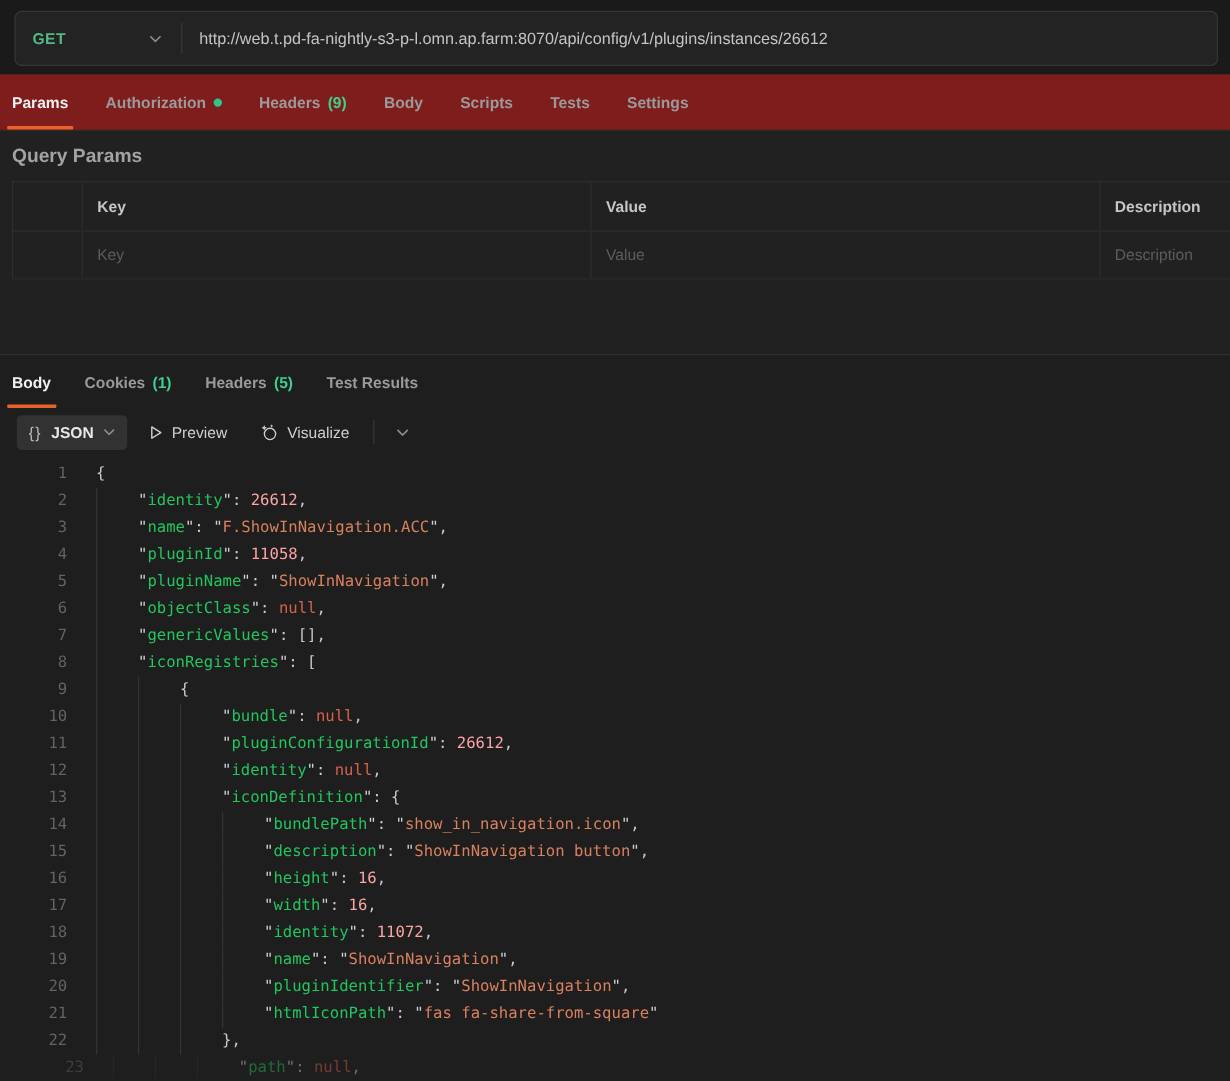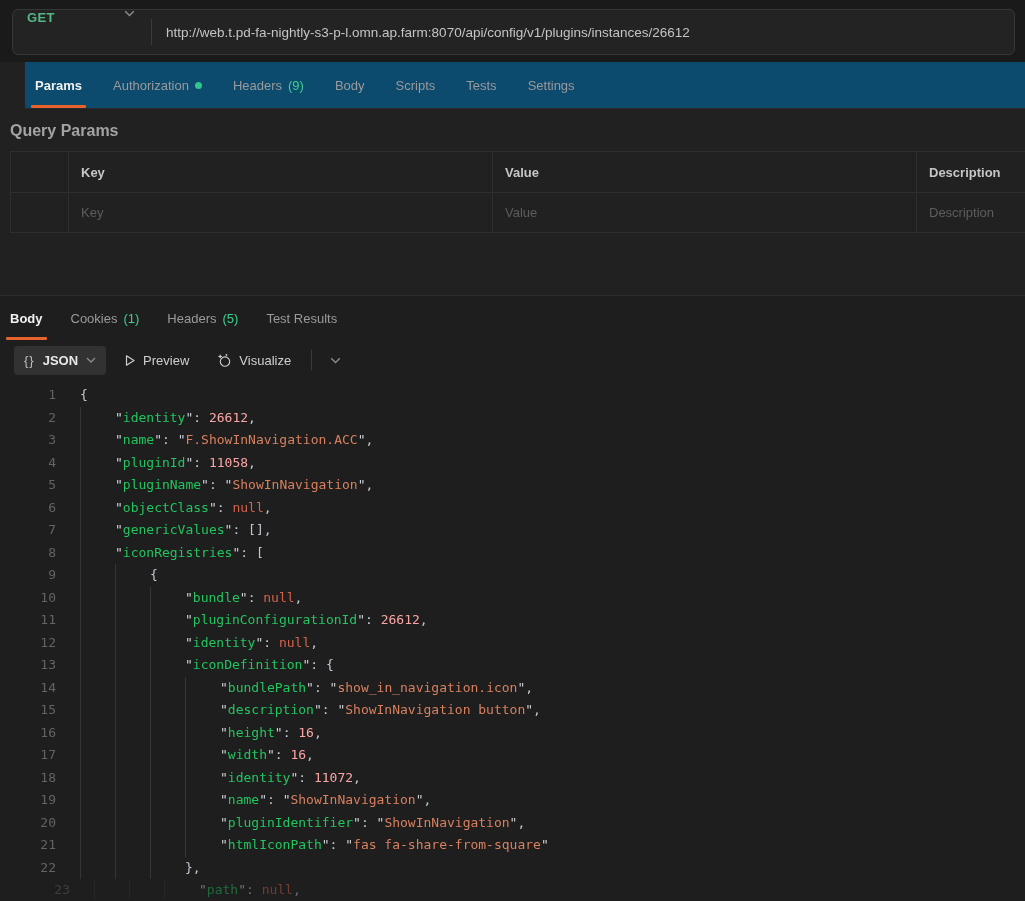--- a/index.html
+++ b/index.html
@@ -10,36 +10,36 @@
     color:#c9c9c9;
   }
 
   
   .topband { height:62px; background:#1a1a1a; padding:9px 10px 0 12px; }
   .url-bar {
     height:46px; background:#232323; border:1px solid #373737; border-radius:6px;
     display:flex; align-items:center;
   }
   .method-select {
-    display:flex; justify-content:space-between;
+    display:flex; align-items:center; justify-content:space-between;
     width:138px; padding:0 16px 0 14px; cursor:pointer; height:100%;
   }
   .method-label { color:#54b786; font-weight:bold; font-size:13px; letter-spacing:.4px; }
   .chev { color:#8b8b8b; display:inline-flex; }
   .url-divider { width:1px; height:26px; background:#3a3a3a; }
   .url-text { padding-left:14px; font-size:13.5px; color:#c4c4c4; white-space:nowrap; overflow:hidden; }
 
   
   .req-tabs {
     height:47px; display:flex; align-items:stretch; padding:0 10px;
-    border-bottom:1px solid #2a2a2a; background:#0c4a6e;margin-left:25px;
+    border-bottom:1px solid #2a2a2a; background:#7f1d1d;
   }
   .tab {
     display:flex; align-items:center; gap:6px; margin-right:31px;
-    font-size:13px; color:#9a9a9a; cursor:pointer; position:relative;
+    font-size:13px; color:#9a9a9a; cursor:pointer; position:relative;font-weight:bold;
   }
   .tab.active { color:#f0f0f0; font-weight:bold; }
   .tab.active::after {
     content:""; position:absolute; left:-4px; right:-4px; bottom:0;
     height:3px; background:#e8632c; border-radius:1px;
   }
   .tab .count { color:#3ecf8e; }
   .tab .dot { width:7px; height:7px; border-radius:50%; background:#31c48d; display:inline-block; }
 
   

